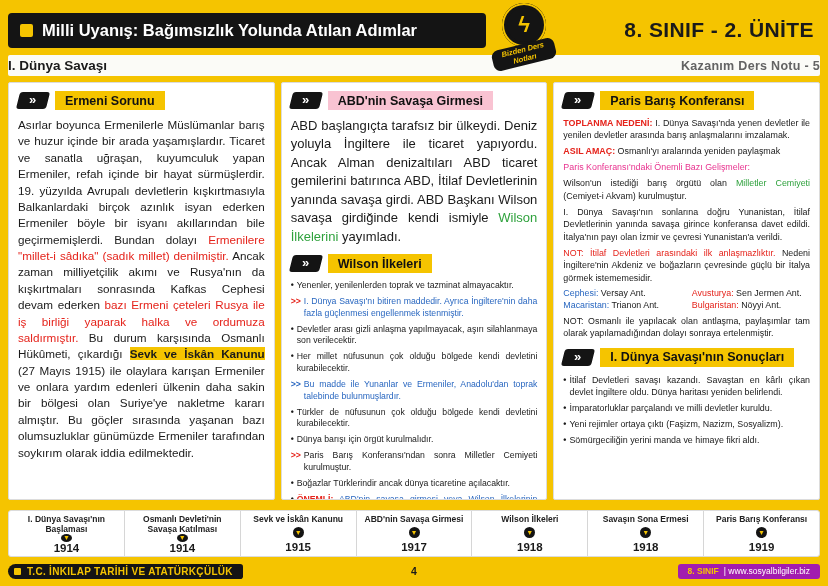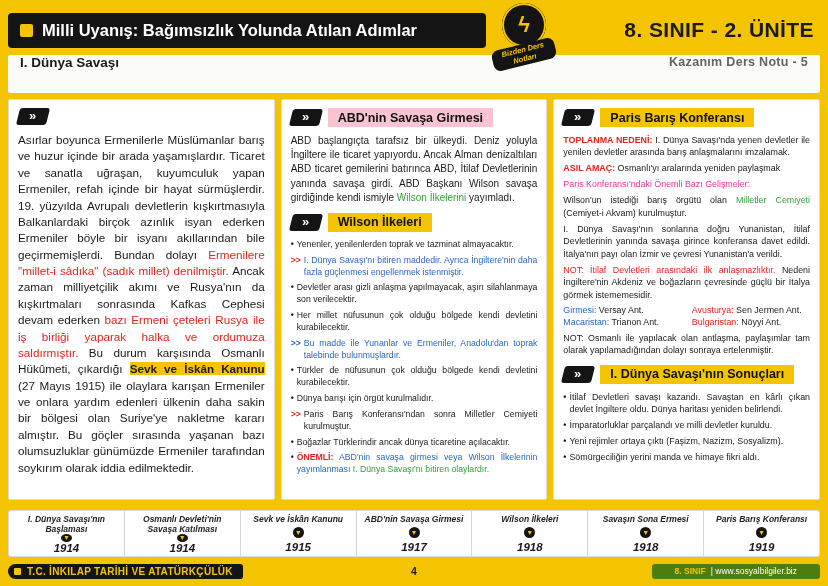--- a/index.html
+++ b/index.html
@@ -11,67 +11,67 @@
   .topbar{position:relative;height:44px;display:flex;align-items:center;flex:0 0 auto;}
   .title-bar{background:#141414;border-radius:4px;height:35px;width:478px;display:flex;align-items:center;padding:0 12px;gap:9px;}
   .title-icon{width:13px;height:13px;background:#F5C400;border-radius:2px;flex:0 0 auto;}
   .title-text{color:#fff;font-weight:bold;font-size:16.5px;white-space:nowrap;}
   .grade{margin-left:auto;font-size:21px;font-weight:bold;letter-spacing:.4px;padding-right:6px;text-align:center;}
   .logo{position:absolute;left:482px;top:-5px;width:68px;z-index:3;text-align:center;}
   .logo-circle{width:44px;height:44px;margin:0 auto;background:#141414;border-radius:50%;display:flex;align-items:center;justify-content:center;color:#F5C400;font-size:22px;font-weight:bold;box-shadow:inset 0 0 0 2px #F5C400, inset 0 0 0 5px #141414;}
   .logo-ribbon{display:inline-block;margin-top:-9px;background:#141414;color:#F5C400;font-size:7.5px;font-style:italic;font-weight:bold;padding:2px 5px;border-radius:7px;transform:rotate(-14deg);line-height:1.15;max-width:64px;}
 
   
-  .subheader{flex:0 0 auto;height:38px;background:#FBFBF7;border-radius:2px;display:flex;justify-content:space-between;padding:0 12px;margin-top:3px;}
+  .subheader{flex:0 0 auto;height:21px;background:#FBFBF7;border-radius:2px;display:flex;align-items:center;justify-content:space-between;padding:0 0;margin-top:3px;}
   .sh-left{font-weight:bold;font-size:13.5px;}
   .sh-right{font-weight:bold;font-size:12.5px;color:#636363;letter-spacing:.3px;}
 
   
   .columns{flex:1;display:flex;gap:6px;margin-top:6px;min-height:0;}
   .col{flex:1;background:#fff;border:1px solid #DCDCDC;border-radius:2px;padding:8px 9px;overflow:hidden;}
   .sec-head{display:flex;align-items:center;gap:7px;margin-bottom:7px;}
   .sec-head.mt{margin-top:8px;}
   .sec-badge{flex:0 0 auto;min-width:30px;height:17px;background:#141414;color:#fff;display:flex;align-items:center;justify-content:center;font-size:13px;font-weight:bold;border-radius:3px;transform:skewX(-14deg);}
   .sec-badge i{font-style:normal;transform:skewX(14deg);letter-spacing:1px;padding-bottom:2px;}
   .sec-label{font-weight:bold;font-size:12.5px;padding:2.5px 10px;color:#111;}
   .hl-yellow{background:#F5C400;}
   .hl-pink{background:#F9C3D2;}
 
-  .body-text{font-size:10px;line-height:1.42;text-align:justify;}
+  .body-text{font-size:13px;line-height:1.42;text-align:justify;}
   .body-text.lg{font-size:11.7px;line-height:1.4;}
   .col2 .body-text{margin-bottom:6px;}
   .list .li{display:flex;align-items:flex-start;gap:3px;font-size:8.9px;line-height:1.4;margin-bottom:3.5px;}
   .col2 .list .li{font-size:8.7px;line-height:1.36;margin-bottom:4px;}
   .list .marker{flex:0 0 auto;font-weight:bold;}
   .list .txt{flex:1;text-align:justify;}
 
   .red{color:#E5231B;}
   .blue{color:#2967C0;}
   .green{color:#2EA13C;}
   .pink{color:#E8338F;}
   .b{font-weight:bold;}
   .hl{background:#F5C400;font-weight:bold;}
 
   .treaties{display:grid;grid-template-columns:1.02fr 1fr;gap:2px 8px;font-size:8.9px;margin:1px 0 5px;}
 
   
-  .timeline{flex:0 0 auto;height:47px;background:#fff;border:1px solid #DCDCDC;border-radius:3px;margin-top:10px;display:flex;font-style:italic;}
+  .timeline{flex:0 0 auto;height:47px;background:#fff;border:1px solid #DCDCDC;border-radius:3px;margin-top:10px;display:flex;}
   .tcell{flex:1;display:flex;flex-direction:column;align-items:center;justify-content:space-between;padding:4px 5px 3px;border-right:1px solid #D6D6D6;text-align:center;}
   .tcell:last-child{border-right:0;}
   .ttitle{font-size:8.5px;font-weight:bold;line-height:1.12;color:#222;}
   .ticon{width:11px;height:11px;border-radius:50%;background:#141414;color:#F5C400;font-size:8px;display:flex;align-items:center;justify-content:center;line-height:1;}
   .tyear{font-size:11.5px;font-weight:bold;}
 
   
   .footer{flex:0 0 auto;height:16px;margin-top:6px;display:flex;align-items:center;position:relative;}
   .fleft{background:#141414;border-radius:8px 3px 3px 8px;height:15px;display:flex;align-items:center;gap:6px;padding:0 10px 0 6px;}
   .fsq{width:7px;height:7px;background:#F5C400;border-radius:1px;}
   .fcourse{color:#F5C400;font-size:10px;font-weight:bold;letter-spacing:.3px;white-space:nowrap;}
   .fpage{position:absolute;left:50%;transform:translateX(-50%);font-size:10.5px;font-weight:bold;}
-  .fright{margin-left:auto;background:#4d7c0f;border-radius:3px;height:15px;display:flex;align-items:center;gap:5px;padding:0 23px;}
+  .fright{margin-left:auto;background:#a21caf;border-radius:3px;height:15px;display:flex;align-items:center;gap:5px;padding:0 10px;}
   .fgrade{color:#F5C400;font-size:8.5px;font-weight:bold;white-space:nowrap;}
   .fsite{color:#fff;font-size:8.5px;white-space:nowrap;}
 </style>
 </head>
 <body>
 
 <div class="page">
 
   <header class="topbar">
     <div class="title-bar">
@@ -92,20 +92,21 @@
     <span class="sh-right">Kazanım Ders Notu - 5</span>
   </div>
 
   <main class="columns">
 
     <section class="col col1">
       <div class="sec-head">
         <span class="sec-badge">
             <i>»</i>
           </span>
+        <span class="sec-label hl-yellow">Ermeni Sorunu</span>
       </div>
       <p class="body-text lg"><span>Asırlar boyunca Ermenilerle Müslümanlar barış ve huzur içinde bir arada yaşamışlardır. Ticaret ve sanatla uğraşan, kuyumculuk yapan Ermeniler, refah içinde bir hayat sürmüşlerdir. 19. yüzyılda Avrupalı devletlerin kışkırtmasıyla Balkanlardaki birçok azınlık isyan ederken Ermeniler böyle bir isyanı akıllarından bile geçirmemişlerdi. Bundan dolayı </span><span class="red">Ermenilere "millet-i sâdıka" (sadık millet) denilmiştir.</span><span> Ancak zaman milliyetçilik akımı ve Rusya'nın da kışkırtmaları sonrasında Kafkas Cephesi devam ederken </span><span class="red">bazı Ermeni çeteleri Rusya ile iş birliği yaparak halka ve ordumuza saldırmıştır.</span><span> Bu durum karşısında Osmanlı Hükûmeti, çıkardığı </span><span class="hl">Sevk ve İskân Kanunu</span><span> (27 Mayıs 1915) ile olaylara karışan Ermeniler ve onlara yardım edenleri ülkenin daha sakin bir bölgesi olan Suriye'ye nakletme kararı almıştır. Bu göçler sırasında yaşanan bazı olumsuzluklar günümüzde Ermeniler tarafından soykırım olarak iddia edilmektedir.</span></p>
     </section>
 
     <section class="col col2">
       <div class="sec-head">
         <span class="sec-badge">
             <i>»</i>
           </span>
         <span class="sec-label hl-pink">ABD'nin Savaşa Girmesi</span>
@@ -182,21 +183,21 @@
             <span class="txt"><span>Wilson'un istediği barış örgütü olan </span><span class="green">Milletler Cemiyeti</span><span> (Cemiyet-i Akvam) kurulmuştur.</span></span>
           </div>
           <div class="li">
             <span class="txt"><span>I. Dünya Savaşı'nın sonlarına doğru Yunanistan, İtilaf Devletlerinin yanında savaşa girince konferansa davet edildi. İtalya'nın payı olan İzmir ve çevresi Yunanistan'a verildi.</span></span>
           </div>
           <div class="li">
             <span class="txt"><span class="red">NOT: İtilaf Devletleri arasındaki ilk anlaşmazlıktır.</span><span> Nedeni İngiltere'nin Akdeniz ve boğazların çevresinde güçlü bir İtalya görmek istememesidir.</span></span>
           </div>
         </div>
       <div class="treaties">
-        <span><span class="blue">Girmesi:</span><span> Versay Ant.</span></span>
+        <span><span class="blue">Cephesi:</span><span> Versay Ant.</span></span>
         <span><span class="red">Avusturya:</span><span> Sen Jermen Ant.</span></span>
         <span><span class="blue">Macaristan:</span><span> Trianon Ant.</span></span>
         <span><span class="red">Bulgaristan:</span><span> Nöyyi Ant.</span></span>
       </div>
       <div class="list">
           <div class="li">
             <span class="txt"><span>NOT: Osmanlı ile yapılacak olan antlaşma, paylaşımlar tam olarak yapılamadığından dolayı sonraya ertelenmiştir.</span></span>
           </div>
         </div>
       <div class="sec-head mt">

